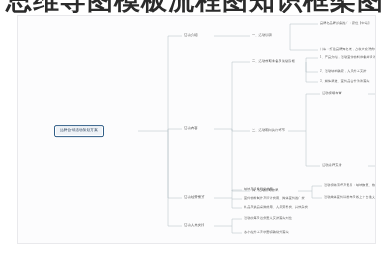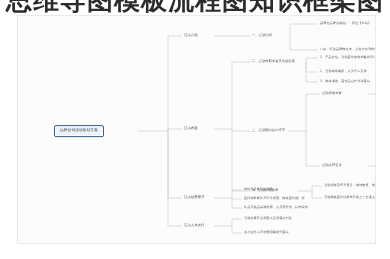--- a/index.html
+++ b/index.html
@@ -1,19 +1,19 @@
 <!DOCTYPE html>
 <html><head>
 <meta charset="utf-8">
 <style>
   html,body{margin:0;padding:0;background:#ffffff;}
   body{width:390px;height:259px;overflow:hidden;
        font-family:"DejaVu Sans","Liberation Sans",sans-serif;}
 
-  #stage{position:relative;width:351px;height:259px;background:#ffffff;}
+  #stage{position:relative;width:351px;height:259px;background:#ffffff;font-family:Liberation Serif, serif;}
 
   
   #header-strip{position:absolute;left:0;top:0;width:390px;height:13px;
       overflow:hidden;background:#ffffff;}
   #header-text{position:absolute;left:50%;transform:translateX(-50%);
       top:-17px;white-space:nowrap;font-size:26px;font-weight:700;
       color:#2b2b2b;letter-spacing:1px;}
 
   
   #canvas{position:absolute;left:17px;top:15px;width:357px;height:227px;

